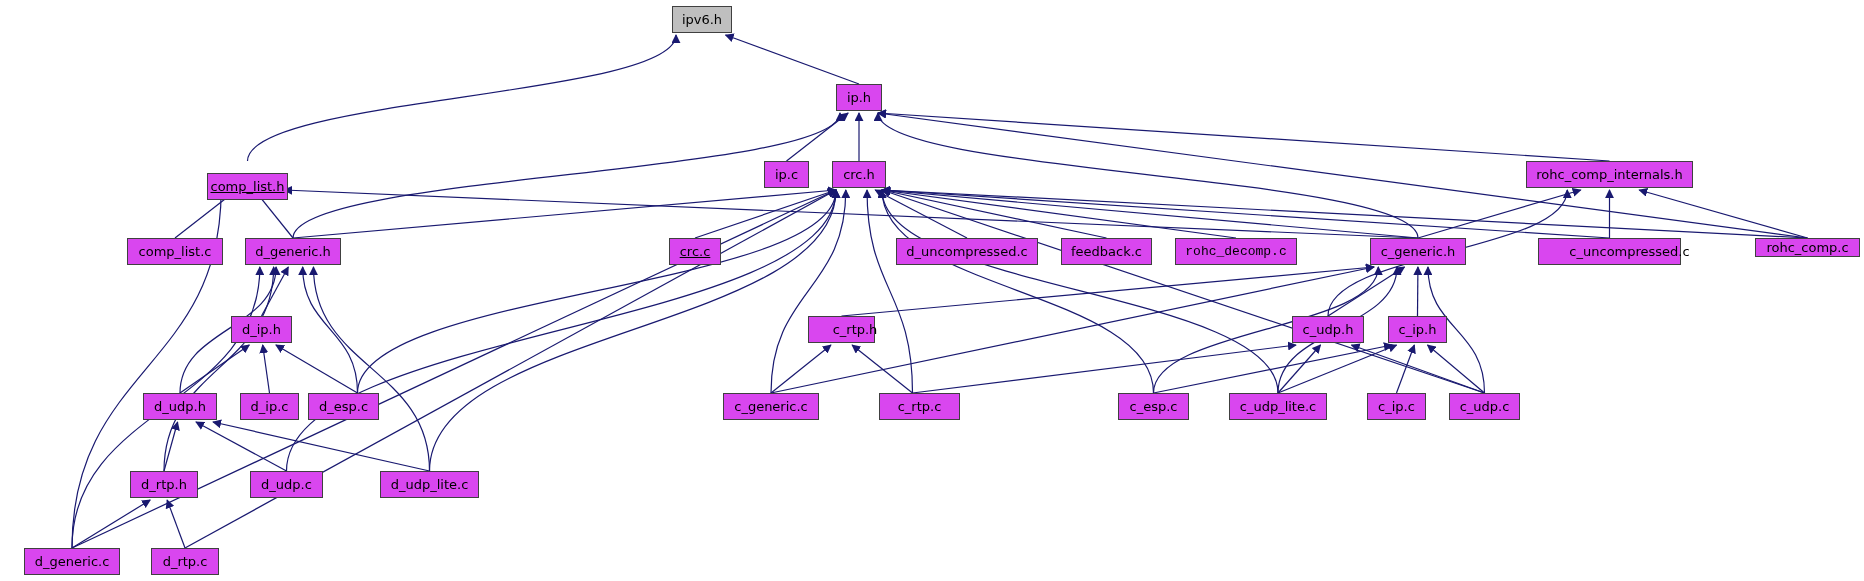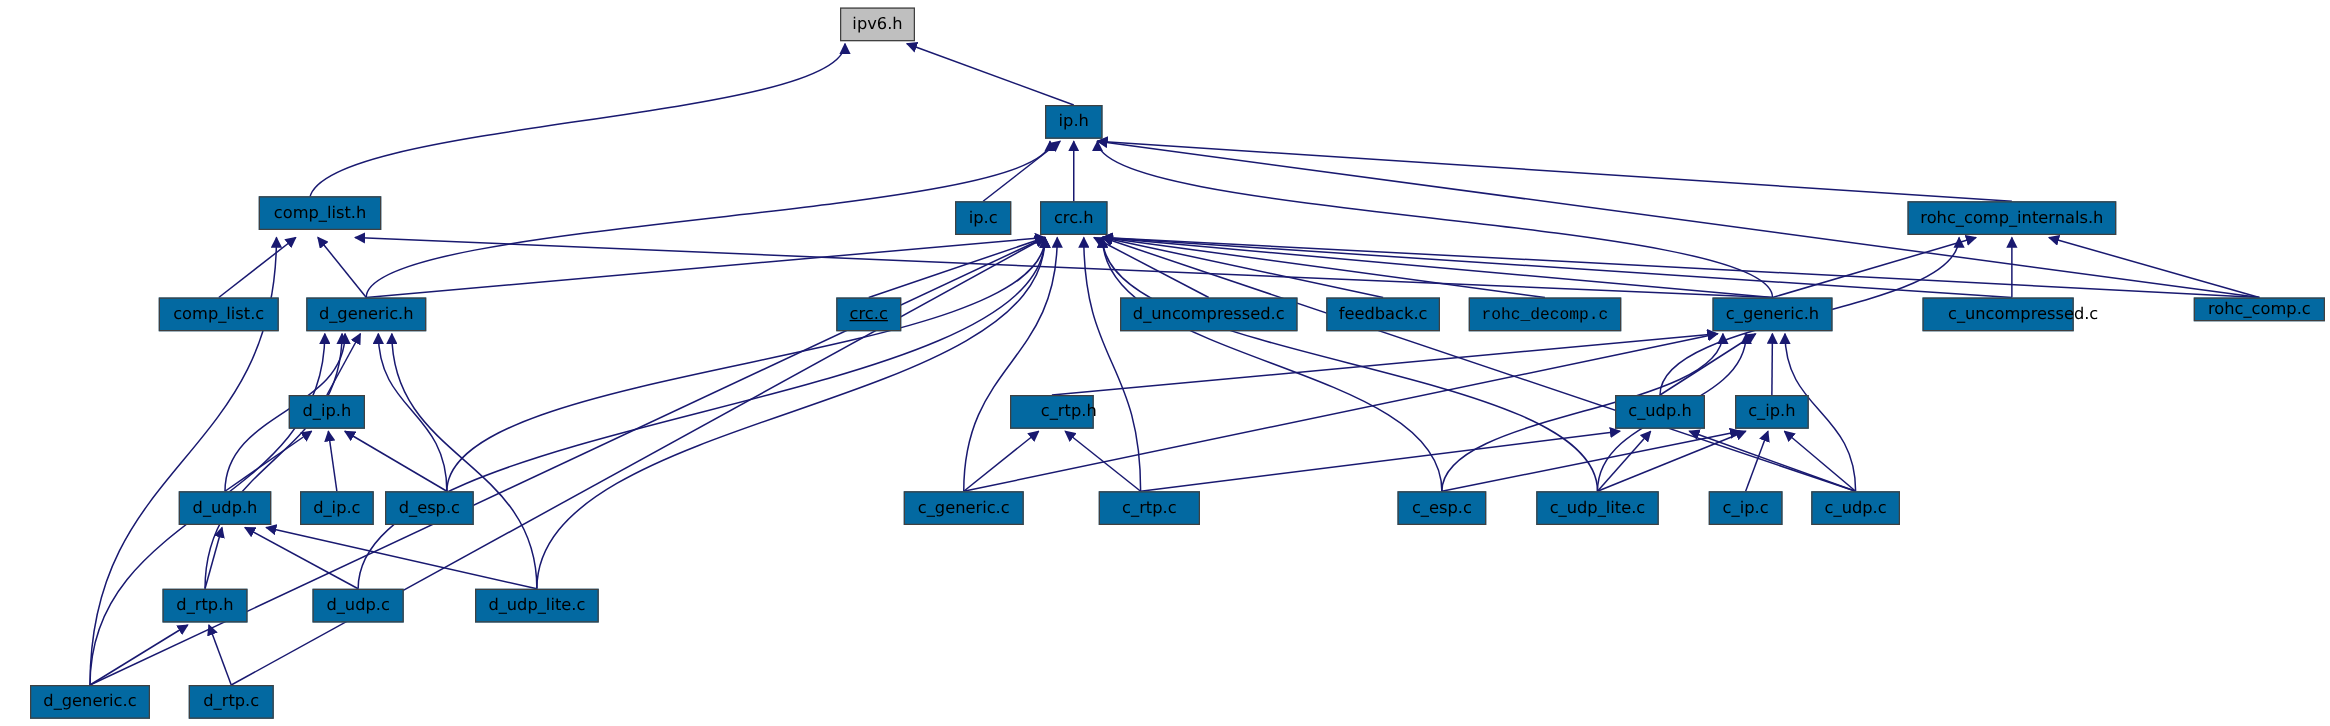--- a/index.html
+++ b/index.html
@@ -1,18 +1,18 @@
 <!DOCTYPE html>
 <html><head>
 <meta charset="utf-8">
 <style>
   html, body { margin:0; padding:0; background:#ffffff; }
   body { width:1864px; height:581px; position:relative; overflow:hidden; font-family:"DejaVu Sans", sans-serif; }
   #graph { position:absolute; left:0; top:0; width:1864px; height:581px; }
-  .node { position:absolute; box-sizing:border-box; border:1.5px solid #404040; background:#0369a1;
+  .node { position:absolute; box-sizing:border-box; border:1.5px solid #404040; background:#d946ef;
           font-size:13px; color:#000; display:flex; align-items:center; justify-content:center; cursor:pointer; white-space:nowrap; }
   .node.root { background:#bfbfbf; cursor:default; }
 </style>
 </head>
 <body>
 
 <svg id="graph" xmlns="http://www.w3.org/2000/svg">
   <defs>
     <marker id="arrow" viewBox="0 0 10 10" refX="9" refY="5" markerWidth="9" markerHeight="9" orient="auto-start-reverse" markerUnits="userSpaceOnUse">
       <path d="M0,0 L10,5 L0,10 z" fill="#191970"></path>
@@ -81,32 +81,32 @@
       <path d="M1484.5,393 L1351.475,345" fill="none" stroke="#191970" stroke-width="1.2" marker-end="url(#arrow)"></path>
       <path d="M1153.5,393 L1392,345" fill="none" stroke="#191970" stroke-width="1.2" marker-end="url(#arrow)"></path>
       <path d="M1278,393 L1396.575,345" fill="none" stroke="#191970" stroke-width="1.2" marker-end="url(#arrow)"></path>
       <path d="M1396.5,393 L1414.35,345" fill="none" stroke="#191970" stroke-width="1.2" marker-end="url(#arrow)"></path>
       <path d="M1484.5,393 L1427.55,345" fill="none" stroke="#191970" stroke-width="1.2" marker-end="url(#arrow)"></path>
     </g>
 </svg>
 <div id="nodes">
     <div class="node root" style="left: 672px; top: 6px; width: 60px; height: 27px;">ipv6.h</div>
     <div class="node" style="left: 836px; top: 84px; width: 46px; height: 27px;">ip.h</div>
-    <div class="node" style="left: 207px; top: 157px; width: 98px; height: 27px;">comp_list.h</div>
+    <div class="node" style="left: 207px; top: 173px; width: 81px; height: 27px; text-decoration: underline;">comp_list.h</div>
     <div class="node" style="left: 764px; top: 161px; width: 45px; height: 27px;">ip.c</div>
     <div class="node" style="left: 832px; top: 161px; width: 54px; height: 27px;">crc.h</div>
     <div class="node" style="left: 1526px; top: 161px; width: 167px; height: 27px;">rohc_comp_internals.h</div>
     <div class="node" style="left: 127px; top: 238px; width: 96px; height: 27px;">comp_list.c</div>
     <div class="node" style="left: 245px; top: 238px; width: 96px; height: 27px;">d_generic.h</div>
     <div class="node" style="left: 669px; top: 238px; width: 52px; height: 27px; text-decoration: underline;">crc.c</div>
     <div class="node" style="left: 896px; top: 238px; width: 142px; height: 27px;">d_uncompressed.c</div>
     <div class="node" style="left: 1061px; top: 238px; width: 91px; height: 27px;">feedback.c</div>
     <div class="node" style="left: 1175px; top: 238px; width: 122px; height: 27px; font-family: Liberation Mono, monospace;">rohc_decomp.c</div>
     <div class="node" style="left: 1370px; top: 238px; width: 96px; height: 27px;">c_generic.h</div>
-    <div class="node" style="left: 1538px; top: 238px; width: 121px; height: 27px; padding-left: 40px;">c_uncompressed.c</div>
+    <div class="node" style="left: 1538px; top: 238px; width: 143px; height: 27px; padding-left: 40px;">c_uncompressed.c</div>
     <div class="node" style="left: 1755px; top: 238px; width: 105px; height: 19px;">rohc_comp.c</div>
     <div class="node" style="left: 231px; top: 316px; width: 61px; height: 27px;">d_ip.h</div>
     <div class="node" style="left: 808px; top: 316px; width: 67px; height: 27px; padding-left: 27px;">c_rtp.h</div>
     <div class="node" style="left: 1292px; top: 316px; width: 72px; height: 27px;">c_udp.h</div>
     <div class="node" style="left: 1388px; top: 316px; width: 59px; height: 27px;">c_ip.h</div>
     <div class="node" style="left: 143px; top: 393px; width: 74px; height: 27px;">d_udp.h</div>
     <div class="node" style="left: 240px; top: 393px; width: 59px; height: 27px;">d_ip.c</div>
     <div class="node" style="left: 308px; top: 393px; width: 71px; height: 27px;">d_esp.c</div>
     <div class="node" style="left: 723px; top: 393px; width: 96px; height: 27px;">c_generic.c</div>
     <div class="node" style="left: 879px; top: 393px; width: 81px; height: 27px;">c_rtp.c</div>

